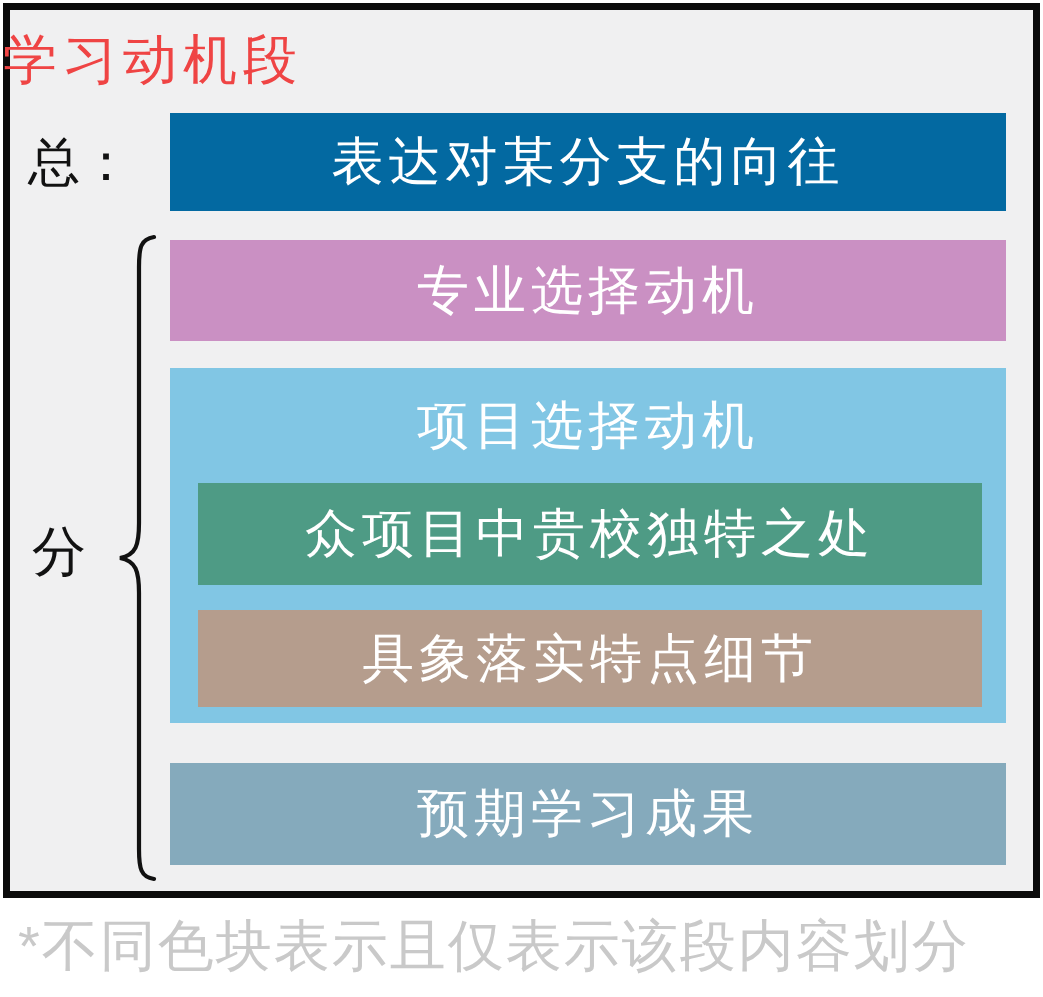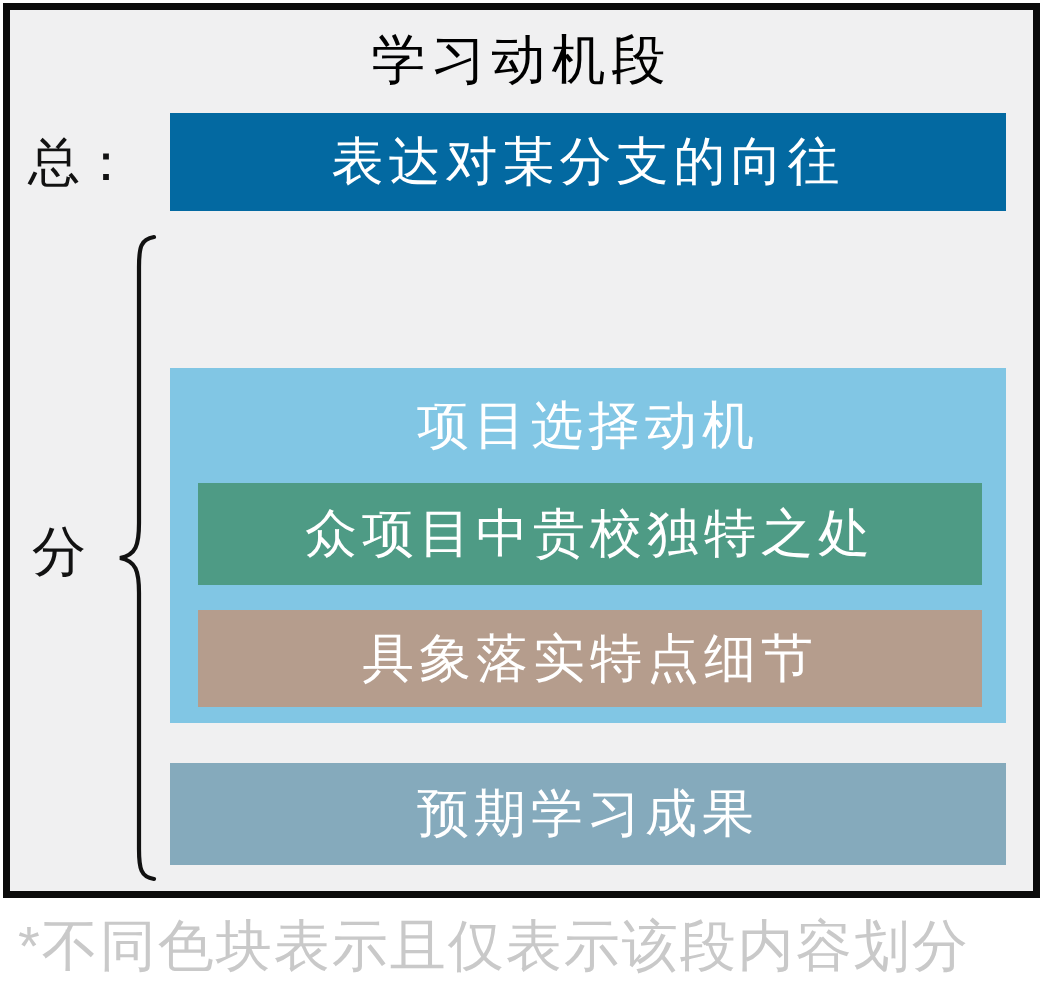--- a/index.html
+++ b/index.html
@@ -6,21 +6,21 @@
   body{font-family:"Liberation Sans","DejaVu Sans",sans-serif;}
   .canvas{position:relative;width:1043px;height:997px;background:#ffffff;overflow:hidden;}
 
   .frame{
     position:absolute;left:3px;top:3px;width:1037px;height:895px;
     box-sizing:border-box;border:7px solid #0b0b0b;background:#f0f0f1;
   }
 
   .title{
     position:absolute;left:3px;top:22px;width:1037px;height:74px;
-    text-align:center;font-size:54px;line-height:74px;color:#000000;
+    font-size:54px;line-height:74px;color:#ef4444;
     letter-spacing:6px;font-weight:400;
   }
 
   .side-label{
     position:absolute;color:#121212;font-weight:400;white-space:nowrap;
   }
   .zong{left:28px;top:128px;font-size:52px;line-height:68px;}
   .fen{left:32px;top:512px;font-size:54px;line-height:78px;}
 
   .brace{position:absolute;left:112px;top:233px;}
@@ -62,20 +62,21 @@
   <div class="side-label zong">总：</div>
 
   <div class="side-label fen">分</div>
 
   <svg class="brace" width="50" height="650" viewBox="0 0 50 650" aria-hidden="true">
     <path d="M 42 4 C 29 6 27 14 27 34 L 27 290 C 27 312 24 322 8 325 C 24 328 27 338 27 360 L 27 616 C 27 636 29 644 42 646" fill="none" stroke="#111111" stroke-width="4.2" stroke-linecap="round"></path>
   </svg>
 
   <div class="box box-overall" style="background: #0369a1;">表达对某分支的向往</div>
 
+  <div class="box box-major" style="background: rgb(202, 144, 195);">专业选择动机</div>
 
   <div class="box box-outcome" style="background: rgb(133, 170, 188);">预期学习成果</div>
 
   <div class="box box-program" style="background: rgb(129, 198, 228);">
     <div class="program-label">项目选择动机</div>
     <div class="box box-unique" style="background: rgb(78, 155, 133);">众项目中贵校独特之处</div>
     <div class="box box-details" style="background: rgb(181, 157, 141);">具象落实特点细节</div>
   </div>
 
   <div class="footnote" style="color: rgb(201, 201, 201);">*不同色块表示且仅表示该段内容划分</div>

